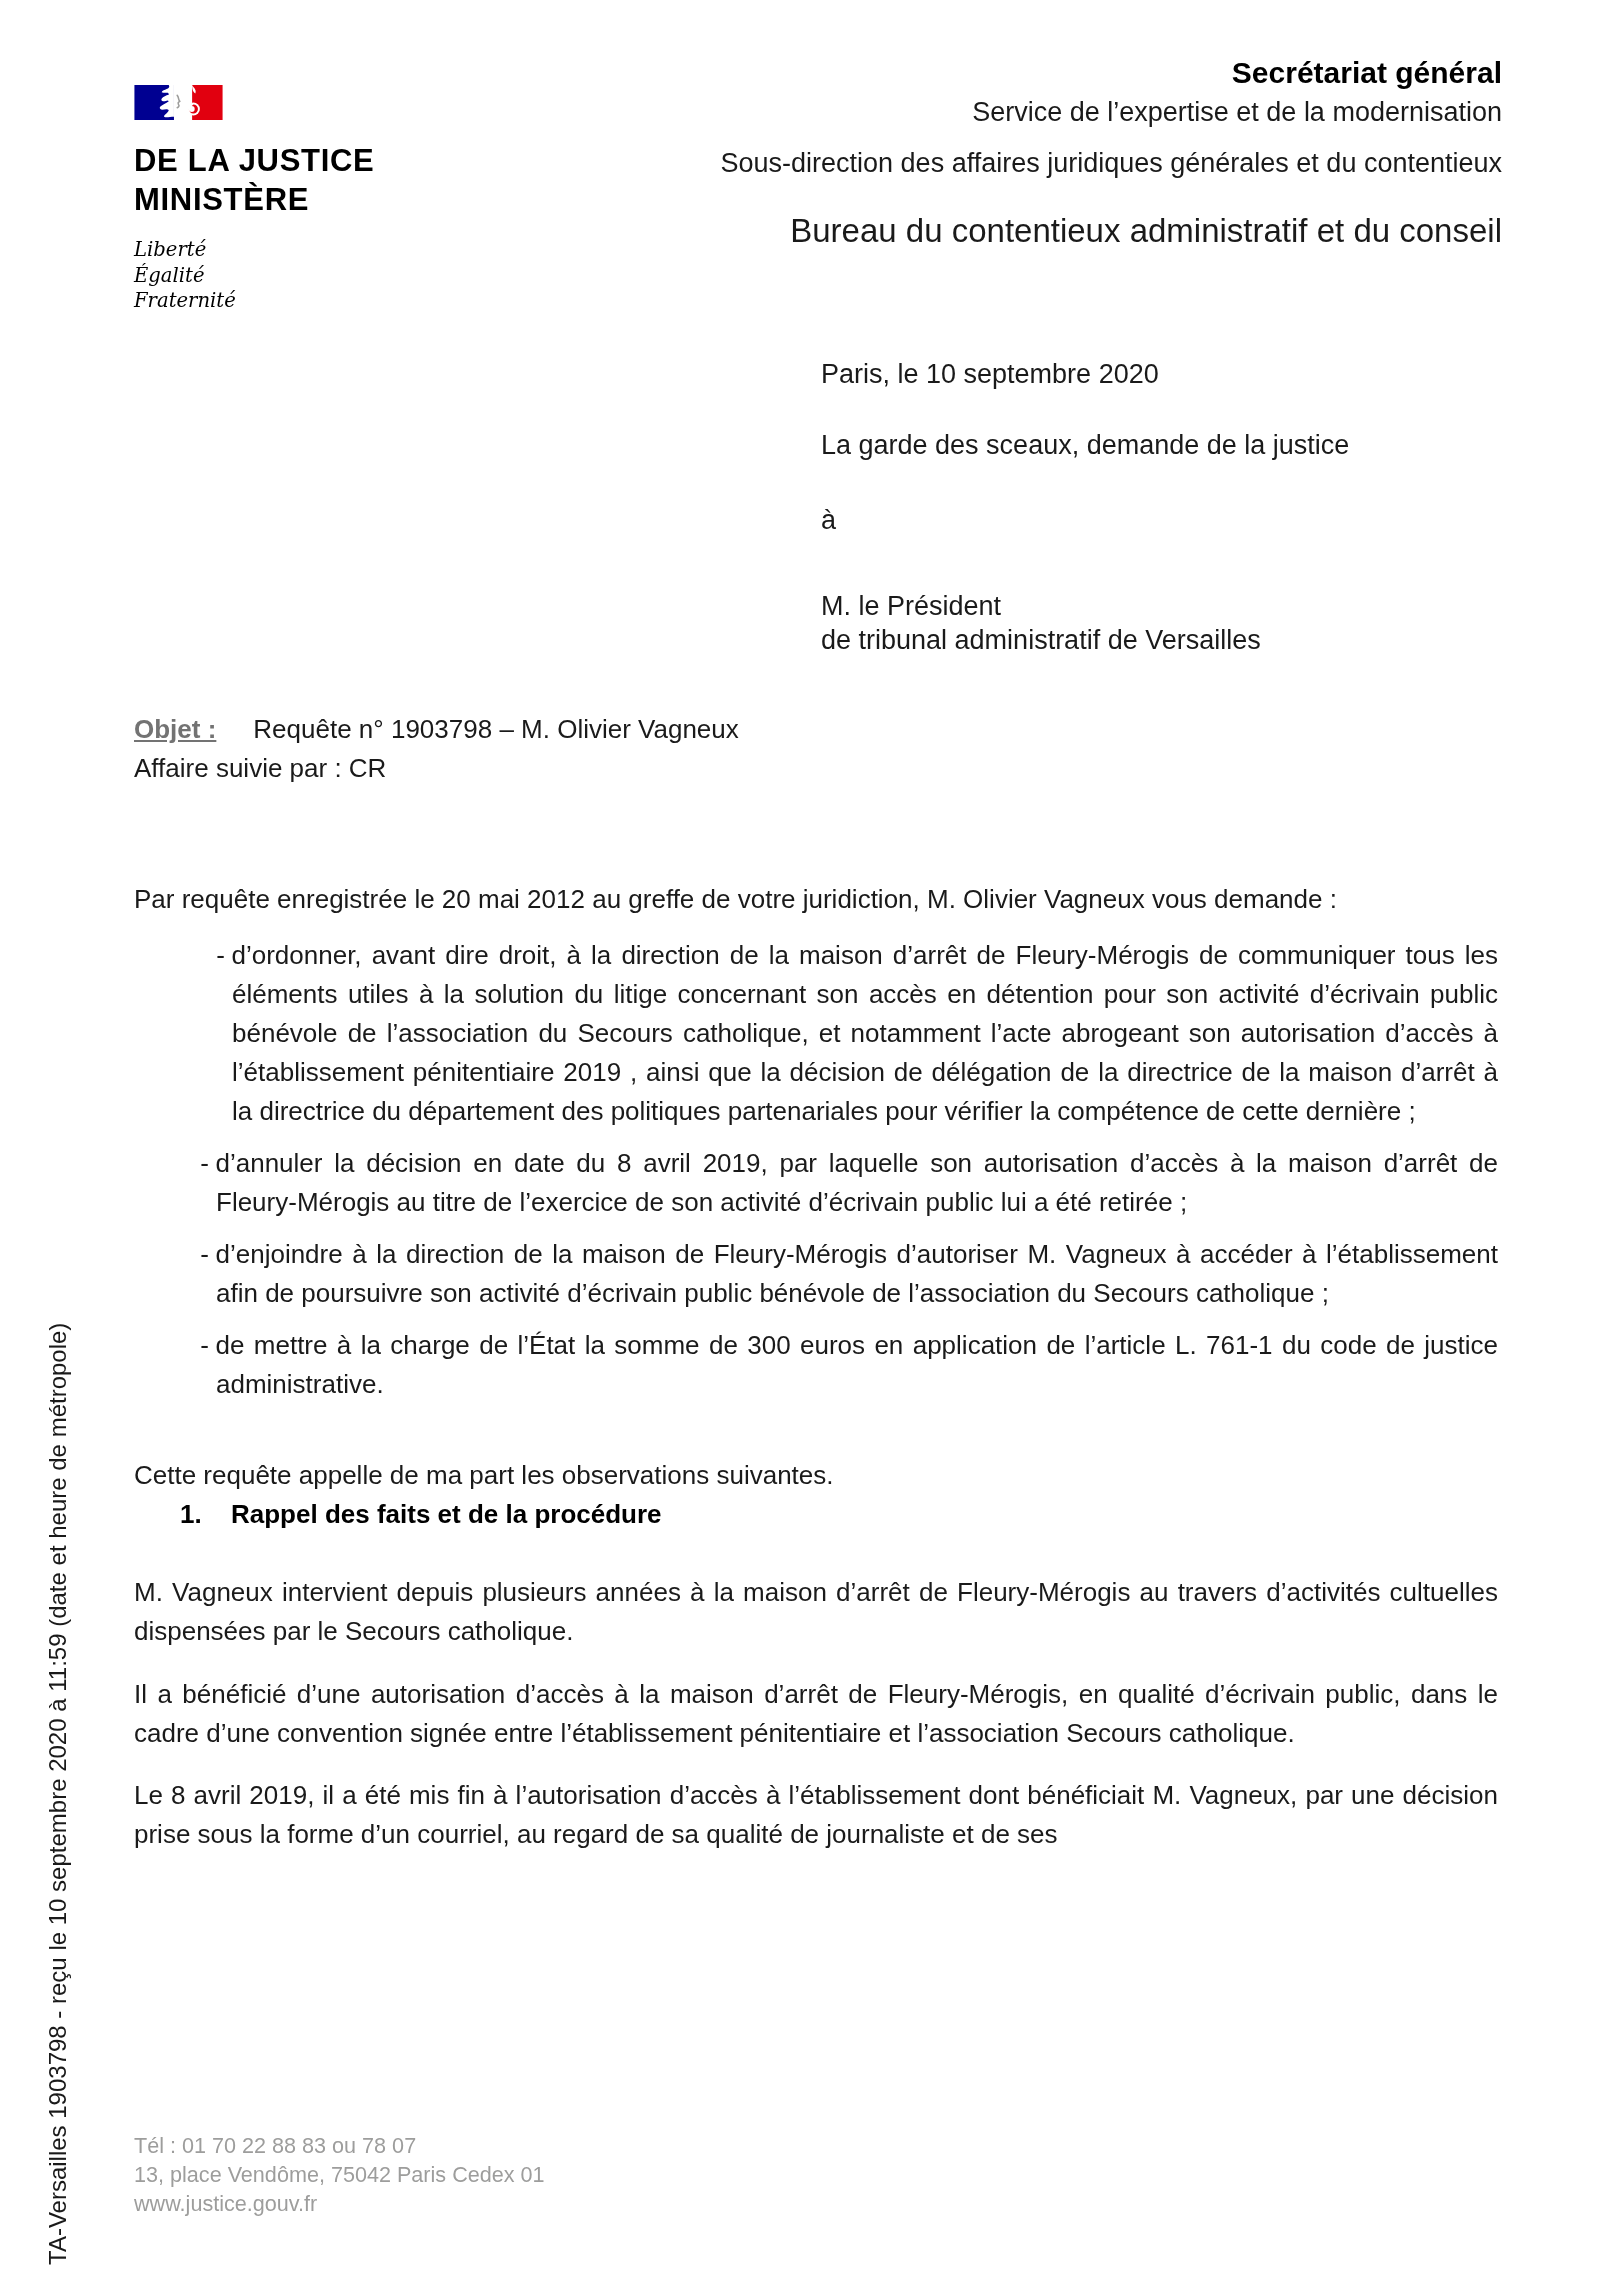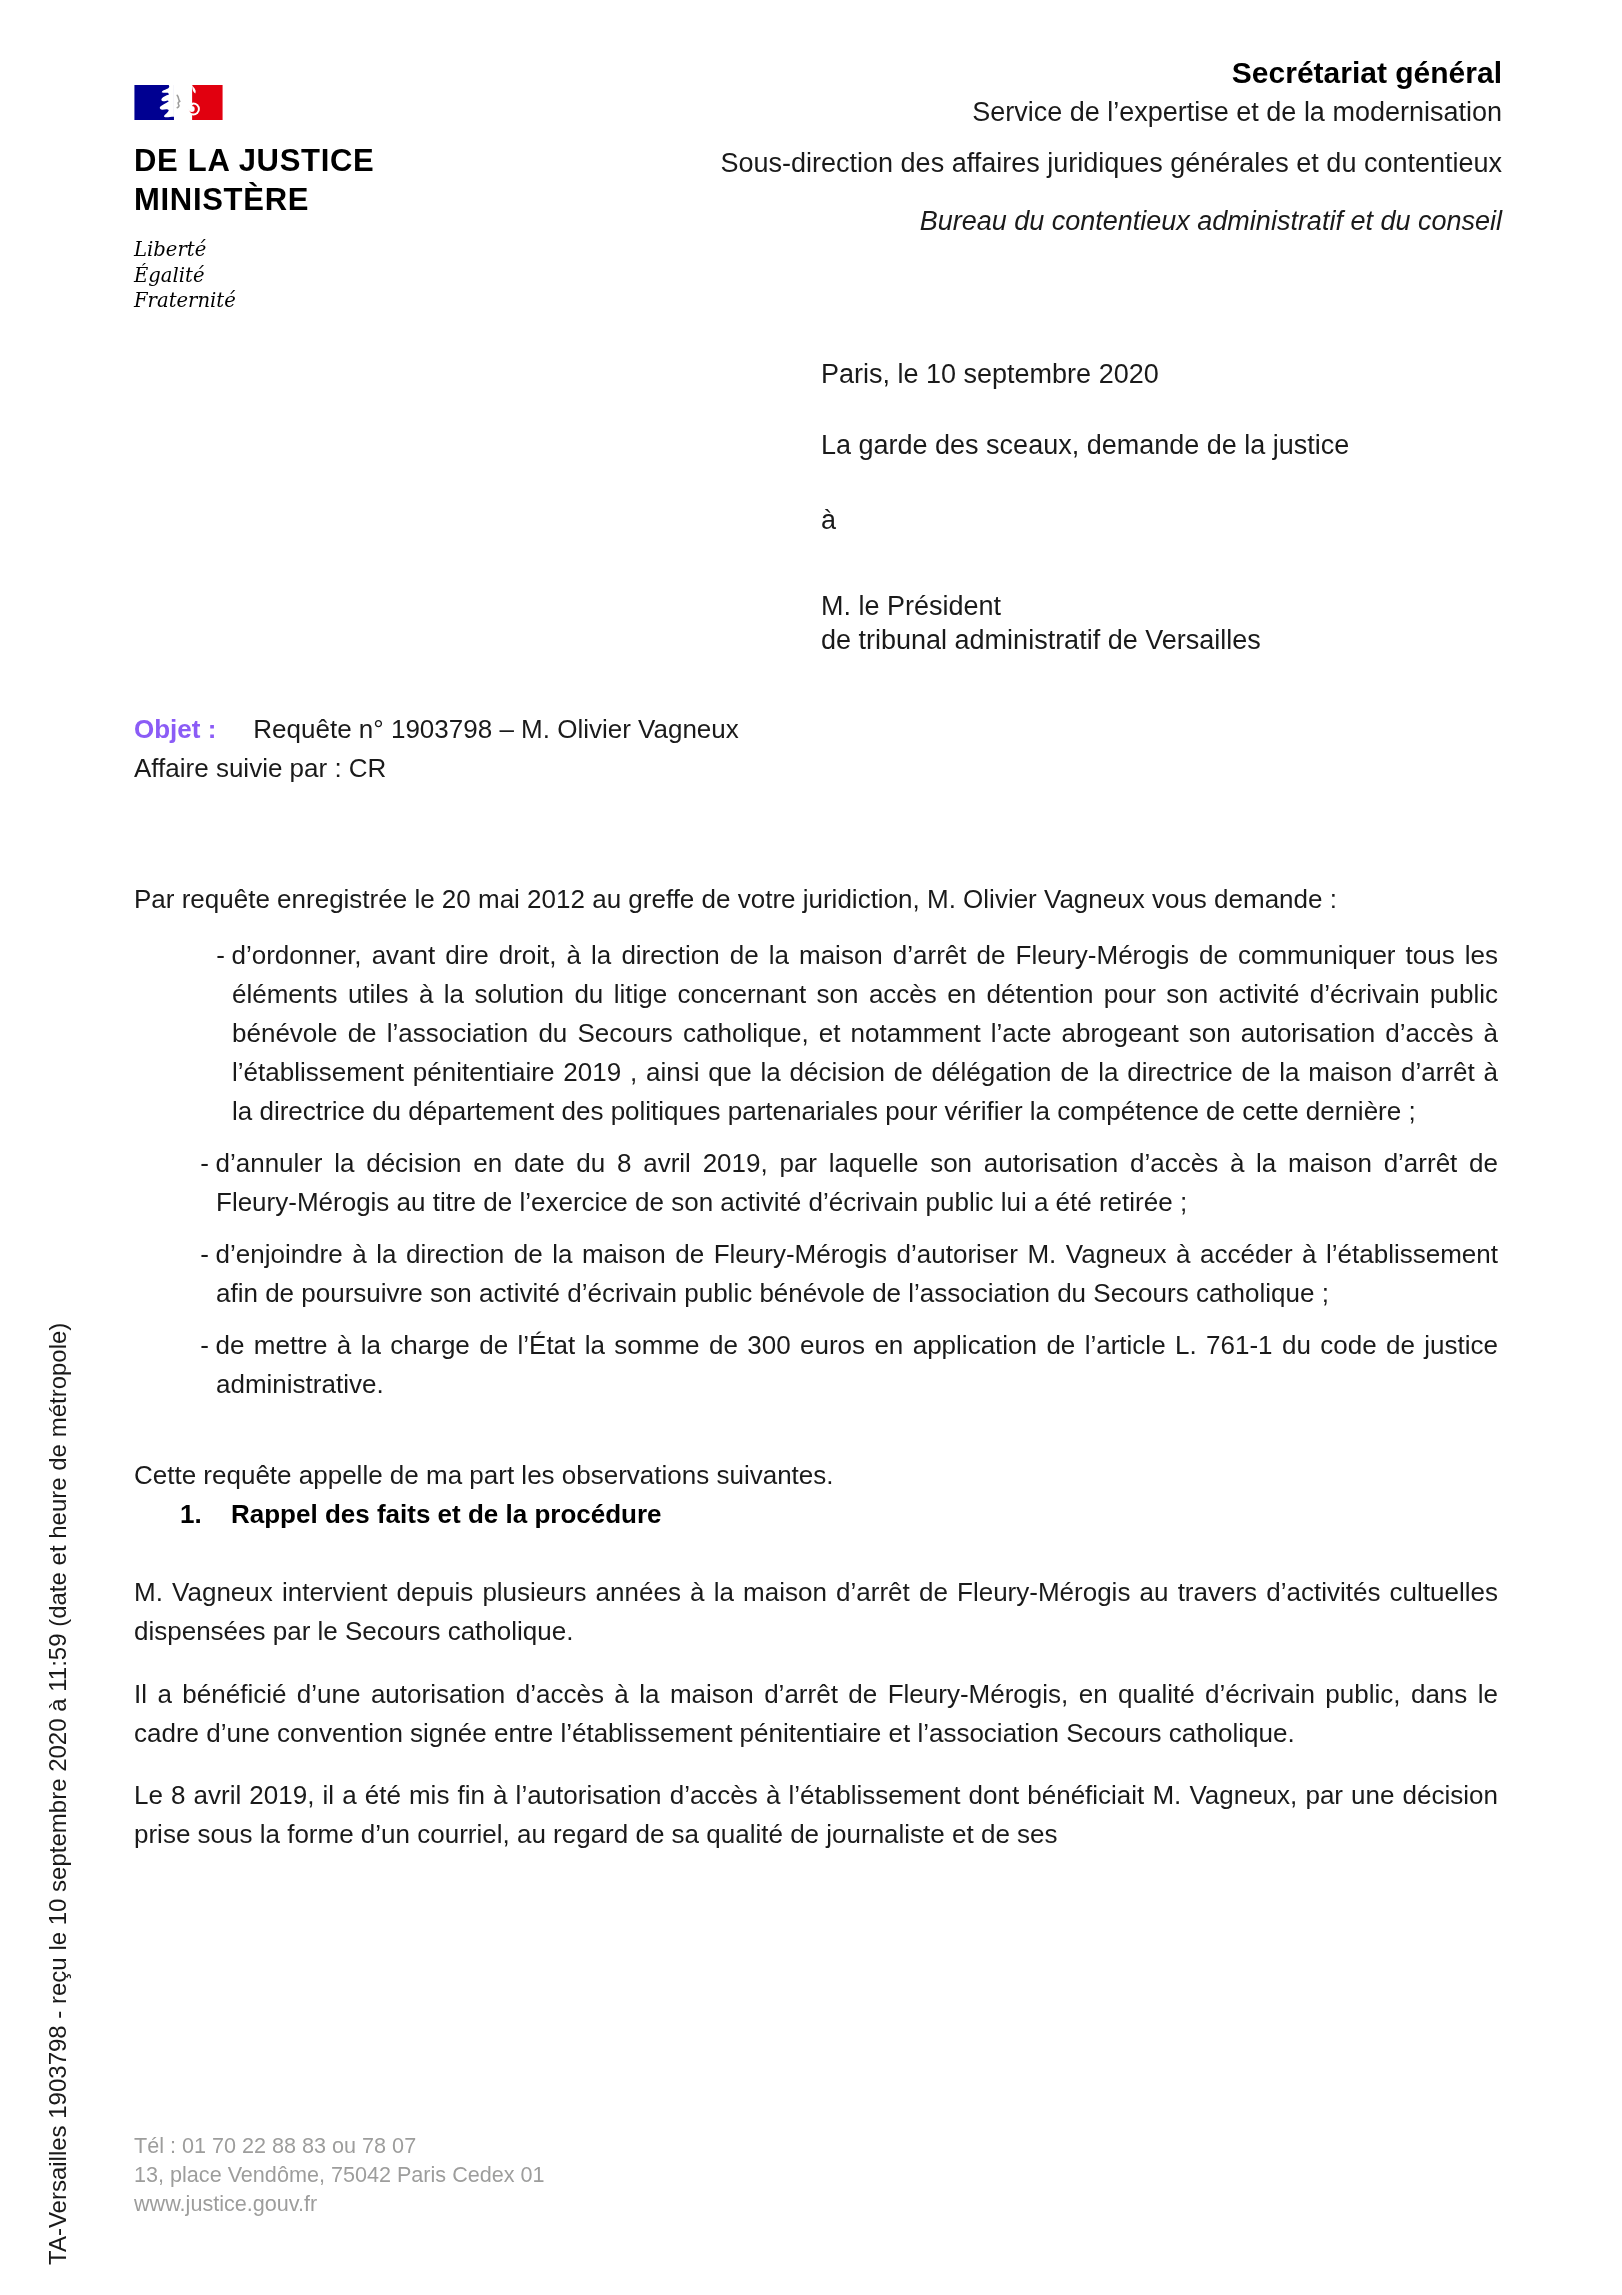--- a/index.html
+++ b/index.html
@@ -26,32 +26,32 @@
     font-size:19.6px;line-height:25.5px;color:#000;
   }
   
   .header-right{
     position:absolute;top:54px;right:120px;
     text-align:right;color:#1a1a1a;
   }
   .hr1{font-size:30px;font-weight:bold;line-height:37px;color:#000;text-align:right;}
   .hr2{font-size:27px;line-height:33px;margin-top:5.2px;}
   .hr3{font-size:27px;line-height:33px;margin-top:18.3px;}
-  .hr4{font-size:27px;line-height:33px;margin-top:25px;font-style:italic;}
+  .hr4{font-size:33px;line-height:33px;margin-top:34px;}
   
   .address-block{position:absolute;left:821px;top:357px;font-size:27px;line-height:34px;}
   .addr-sender{margin-top:37px;}
   .addr-a{margin-top:41px;}
   .addr-recipient1{margin-top:52px;}
   
   .content{
     position:absolute;left:134px;top:710px;width:1364px;
     font-size:26px;line-height:39px;
   }
-  .bold{font-weight:bold;color:#8b5cf6;}
+  .bold{font-weight:bold;color:#737373;text-decoration:underline;}
   .subject-line .subject-value{margin-left:37px;}
   .affaire-line{margin-top:0;}
   p{margin:0;}
   .intro{margin-top:92px;text-align:justify;}
   .bullet{
     margin-top:13px;
     padding-left:82px;text-indent:-15.7px;
     text-align:justify;
   }
   .bullet.first{margin-top:17px;padding-left:98px;}

